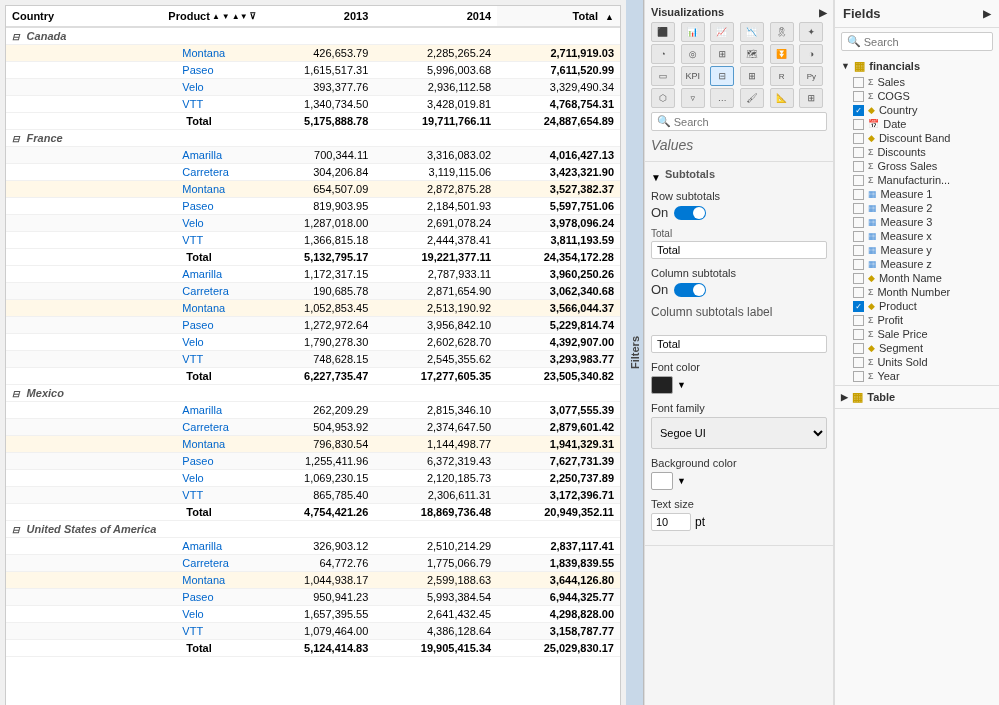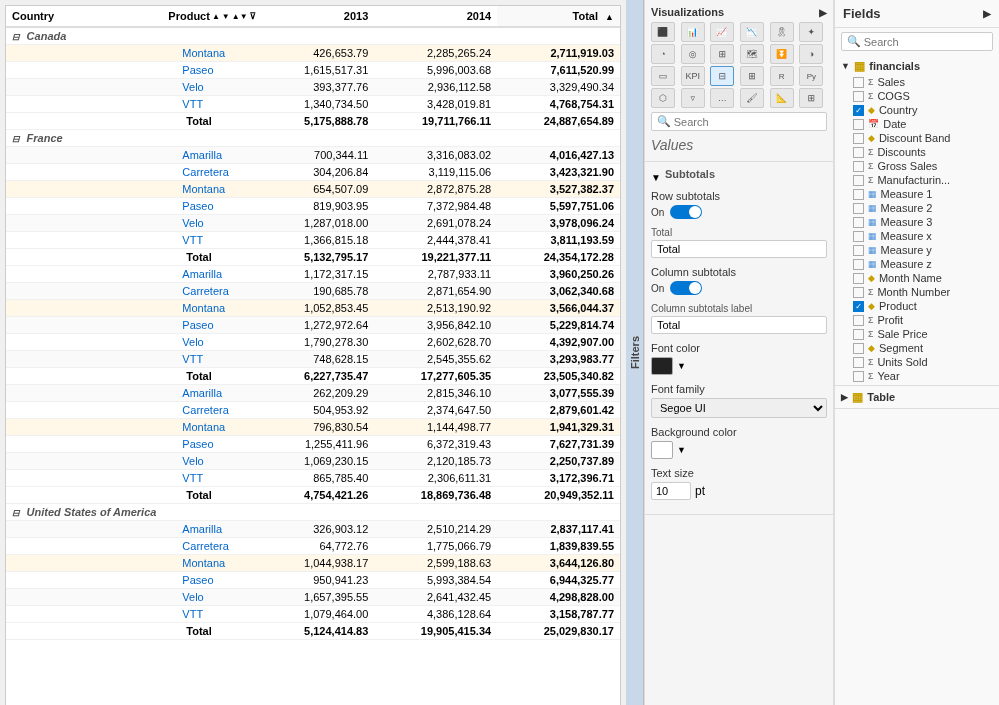--- a/index.html
+++ b/index.html
@@ -210,21 +210,21 @@
       width: 12px;
       height: 12px;
       background: #fff;
       border-radius: 50%;
       position: absolute;
       top: 1px;
       right: 1px;
     }
 
     .toggle-label {
-      font-size: 10px;
+      font-size: 13px;
       color: #333;
     }
 
     .text-input-row {
       display: flex;
       align-items: center;
     }
 
     .text-input-row input {
       border: 1px solid #ccc;
@@ -250,21 +250,21 @@
       cursor: pointer;
     }
 
     .color-box-white {
       background: #fff;
     }
 
     .dropdown-select {
       flex: 1;
       border: 1px solid #ccc;
-      padding: 2px 4px;
+      padding: 8px 4px;
       font-size: 11px;
       border-radius: 2px;
     }
 
     .font-size-row {
       display: flex;
       align-items: center;
       gap: 4px;
     }
 
@@ -493,21 +493,21 @@
         <td></td>
         <td class="product-name" style="color:#0066cc;padding-left:20px">Montana</td>
         <td class="num">654,507.09</td>
         <td class="num">2,872,875.28</td>
         <td class="num" style="font-weight:700">3,527,382.37</td>
       </tr>
           <tr class="product-row" style="">
         <td></td>
         <td class="product-name" style="color:#0066cc;padding-left:20px">Paseo</td>
         <td class="num">819,903.95</td>
-        <td class="num">7,372,984.48</td>
+        <td class="num">2,184,501.93</td>
         <td class="num" style="font-weight:700">5,597,751.06</td>
       </tr>
           <tr class="product-row" style="">
         <td></td>
         <td class="product-name" style="color:#0066cc;padding-left:20px">Velo</td>
         <td class="num">1,287,018.00</td>
         <td class="num">2,691,078.24</td>
         <td class="num" style="font-weight:700">3,978,096.24</td>
       </tr>
           <tr class="product-row" style="">
@@ -565,20 +565,29 @@
         <td class="num">748,628.15</td>
         <td class="num">2,545,355.62</td>
         <td class="num" style="font-weight:700">3,293,983.77</td>
       </tr>
           <tr class="total-row">
       <td></td>
       <td class="total-label" style="font-weight:700">Total</td>
       <td class="num" style="font-weight:700">6,227,735.47</td>
       <td class="num" style="font-weight:700">17,277,605.35</td>
       <td class="num total-val">23,505,340.82</td>
+    </tr>
+          <tr class="country-row">
+      <td colspan="2">
+        <span style="font-size:9px;margin-right:4px;cursor:pointer">⊟</span>
+        Mexico
+      </td>
+      <td class="num"></td>
+      <td class="num"></td>
+      <td class="num"></td>
     </tr>
           <tr class="product-row" style="">
         <td></td>
         <td class="product-name" style="color:#0066cc;padding-left:20px">Amarilla</td>
         <td class="num">262,209.29</td>
         <td class="num">2,815,346.10</td>
         <td class="num" style="font-weight:700">3,077,555.39</td>
       </tr>
           <tr class="product-row" style="">
         <td></td>
@@ -760,21 +769,21 @@
 
       <div class="subtotal-item">
         <div class="subtotal-label">Column subtotals</div>
         <div class="toggle-row">
           <span class="toggle-label">On</span>
           <div class="toggle"></div>
         </div>
       </div>
 
       <div class="subtotal-item">
-        <div style="font-size:10px;color:#555;margin-bottom:2px">Column subtotals label</div>
+        <div style="font-size:12px;color:#555;margin-bottom:16px">Column subtotals label</div>
         <div class="text-input-row">
           <input type="text" style="border: 1px solid rgb(204, 204, 204); padding: 2px 5px; font-size: 11px; width: 100%; border-radius: 2px;" value="Total">
         </div>
       </div>
 
       <div class="subtotal-item">
         <div class="subtotal-label">Font color</div>
         <div class="font-row">
           <div class="color-box"></div>
           <span style="font-size:9px;cursor:pointer">▼</span>

